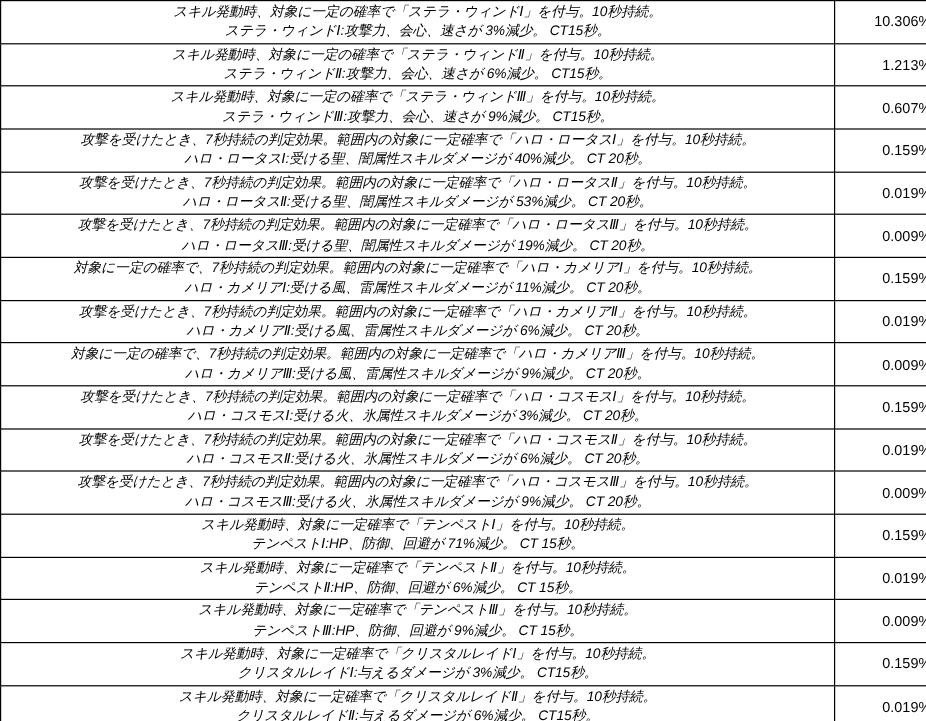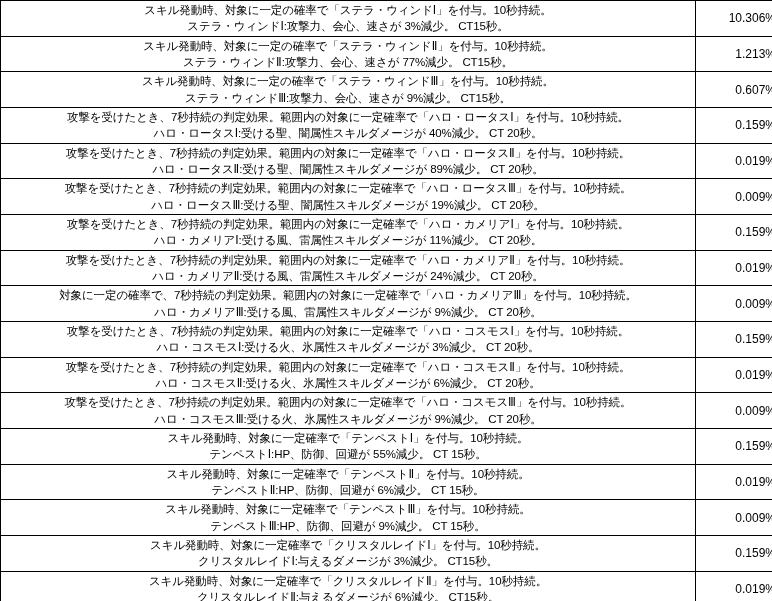--- a/index.html
+++ b/index.html
@@ -31,80 +31,81 @@
   td.value {
     width: 78px;
     text-align: right;
     font-size: 12px;
     padding-right: 5px;
     white-space: nowrap;
   }
   .line {
     display: block;
     white-space: nowrap;
+    font-style: italic;
   }
 </style>
 </head>
 <body>
 
 <table id="skill-table">
   <tbody>
       <tr>
         <td class="desc">
           <span class="line">スキル発動時、対象に一定の確率で「ステラ・ウィンドⅠ」を付与。10秒持続。</span>
           <span class="line">ステラ・ウィンドⅠ:攻撃力、会心、速さが 3%減少。 CT15秒。</span>
         </td>
         <td class="value">10.306%</td>
       </tr>
       <tr>
         <td class="desc">
           <span class="line">スキル発動時、対象に一定の確率で「ステラ・ウィンドⅡ」を付与。10秒持続。</span>
-          <span class="line">ステラ・ウィンドⅡ:攻撃力、会心、速さが 77%減少。 CT15秒。</span>
+          <span class="line">ステラ・ウィンドⅡ:攻撃力、会心、速さが 6%減少。 CT15秒。</span>
         </td>
         <td class="value">1.213%</td>
       </tr>
       <tr>
         <td class="desc">
           <span class="line">スキル発動時、対象に一定の確率で「ステラ・ウィンドⅢ」を付与。10秒持続。</span>
           <span class="line">ステラ・ウィンドⅢ:攻撃力、会心、速さが 9%減少。 CT15秒。</span>
         </td>
         <td class="value">0.607%</td>
       </tr>
       <tr>
         <td class="desc">
           <span class="line">攻撃を受けたとき、7秒持続の判定効果。範囲内の対象に一定確率で「ハロ・ロータスⅠ」を付与。10秒持続。</span>
           <span class="line">ハロ・ロータスⅠ:受ける聖、闇属性スキルダメージが 40%減少。 CT 20秒。</span>
         </td>
         <td class="value">0.159%</td>
       </tr>
       <tr>
         <td class="desc">
           <span class="line">攻撃を受けたとき、7秒持続の判定効果。範囲内の対象に一定確率で「ハロ・ロータスⅡ」を付与。10秒持続。</span>
-          <span class="line">ハロ・ロータスⅡ:受ける聖、闇属性スキルダメージが 89%減少。 CT 20秒。</span>
+          <span class="line">ハロ・ロータスⅡ:受ける聖、闇属性スキルダメージが 53%減少。 CT 20秒。</span>
         </td>
         <td class="value">0.019%</td>
       </tr>
       <tr>
         <td class="desc">
           <span class="line">攻撃を受けたとき、7秒持続の判定効果。範囲内の対象に一定確率で「ハロ・ロータスⅢ」を付与。10秒持続。</span>
           <span class="line">ハロ・ロータスⅢ:受ける聖、闇属性スキルダメージが 19%減少。 CT 20秒。</span>
         </td>
         <td class="value">0.009%</td>
       </tr>
       <tr>
         <td class="desc">
-          <span class="line">攻撃を受けたとき、7秒持続の判定効果。範囲内の対象に一定確率で「ハロ・カメリアⅠ」を付与。10秒持続。</span>
+          <span class="line">対象に一定の確率で、7秒持続の判定効果。範囲内の対象に一定確率で「ハロ・カメリアⅠ」を付与。10秒持続。</span>
           <span class="line">ハロ・カメリアⅠ:受ける風、雷属性スキルダメージが 11%減少。 CT 20秒。</span>
         </td>
         <td class="value">0.159%</td>
       </tr>
       <tr>
         <td class="desc">
           <span class="line">攻撃を受けたとき、7秒持続の判定効果。範囲内の対象に一定確率で「ハロ・カメリアⅡ」を付与。10秒持続。</span>
-          <span class="line">ハロ・カメリアⅡ:受ける風、雷属性スキルダメージが 24%減少。 CT 20秒。</span>
+          <span class="line">ハロ・カメリアⅡ:受ける風、雷属性スキルダメージが 6%減少。 CT 20秒。</span>
         </td>
         <td class="value">0.019%</td>
       </tr>
       <tr>
         <td class="desc">
           <span class="line">対象に一定の確率で、7秒持続の判定効果。範囲内の対象に一定確率で「ハロ・カメリアⅢ」を付与。10秒持続。</span>
           <span class="line">ハロ・カメリアⅢ:受ける風、雷属性スキルダメージが 9%減少。 CT 20秒。</span>
         </td>
         <td class="value">0.009%</td>
       </tr>
@@ -125,21 +126,21 @@
       <tr>
         <td class="desc">
           <span class="line">攻撃を受けたとき、7秒持続の判定効果。範囲内の対象に一定確率で「ハロ・コスモスⅢ」を付与。10秒持続。</span>
           <span class="line">ハロ・コスモスⅢ:受ける火、氷属性スキルダメージが 9%減少。 CT 20秒。</span>
         </td>
         <td class="value">0.009%</td>
       </tr>
       <tr>
         <td class="desc">
           <span class="line">スキル発動時、対象に一定確率で「テンペストⅠ」を付与。10秒持続。</span>
-          <span class="line">テンペストⅠ:HP、防御、回避が 55%減少。 CT 15秒。</span>
+          <span class="line">テンペストⅠ:HP、防御、回避が 71%減少。 CT 15秒。</span>
         </td>
         <td class="value">0.159%</td>
       </tr>
       <tr>
         <td class="desc">
           <span class="line">スキル発動時、対象に一定確率で「テンペストⅡ」を付与。10秒持続。</span>
           <span class="line">テンペストⅡ:HP、防御、回避が 6%減少。 CT 15秒。</span>
         </td>
         <td class="value">0.019%</td>
       </tr>

